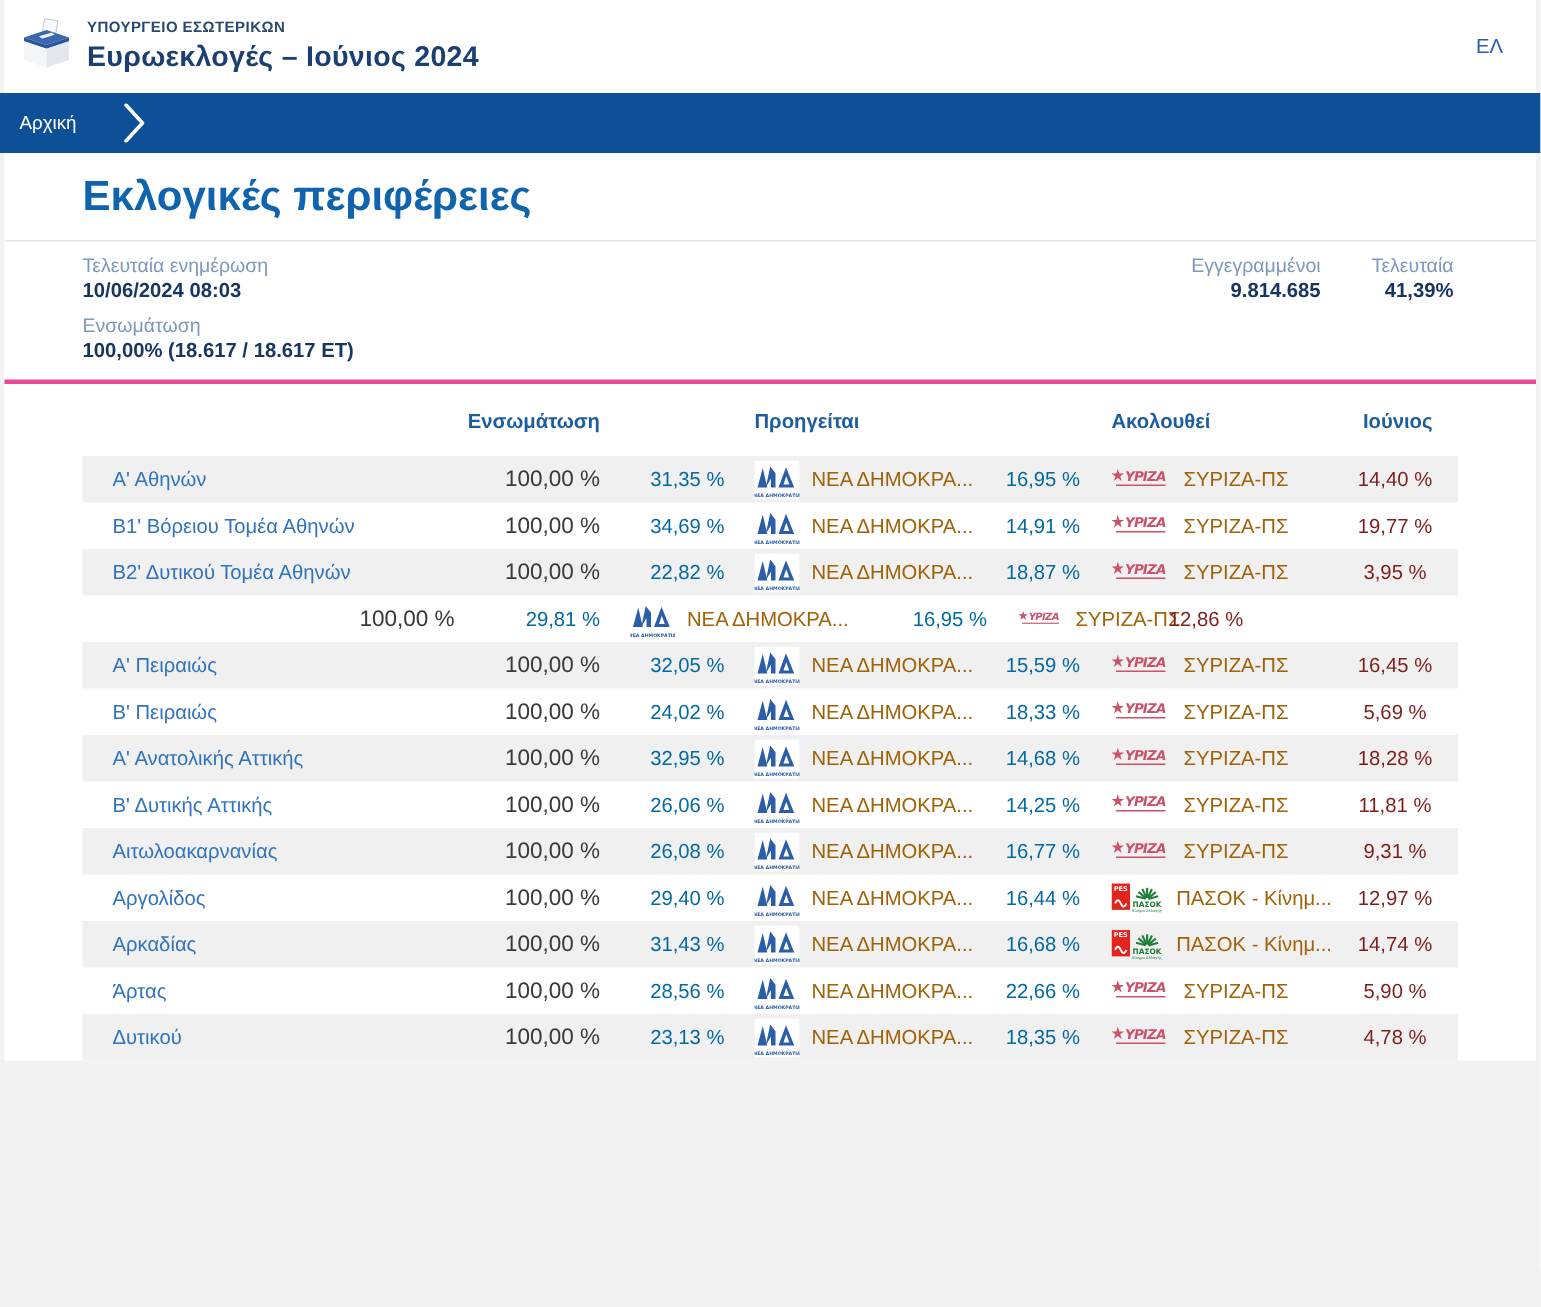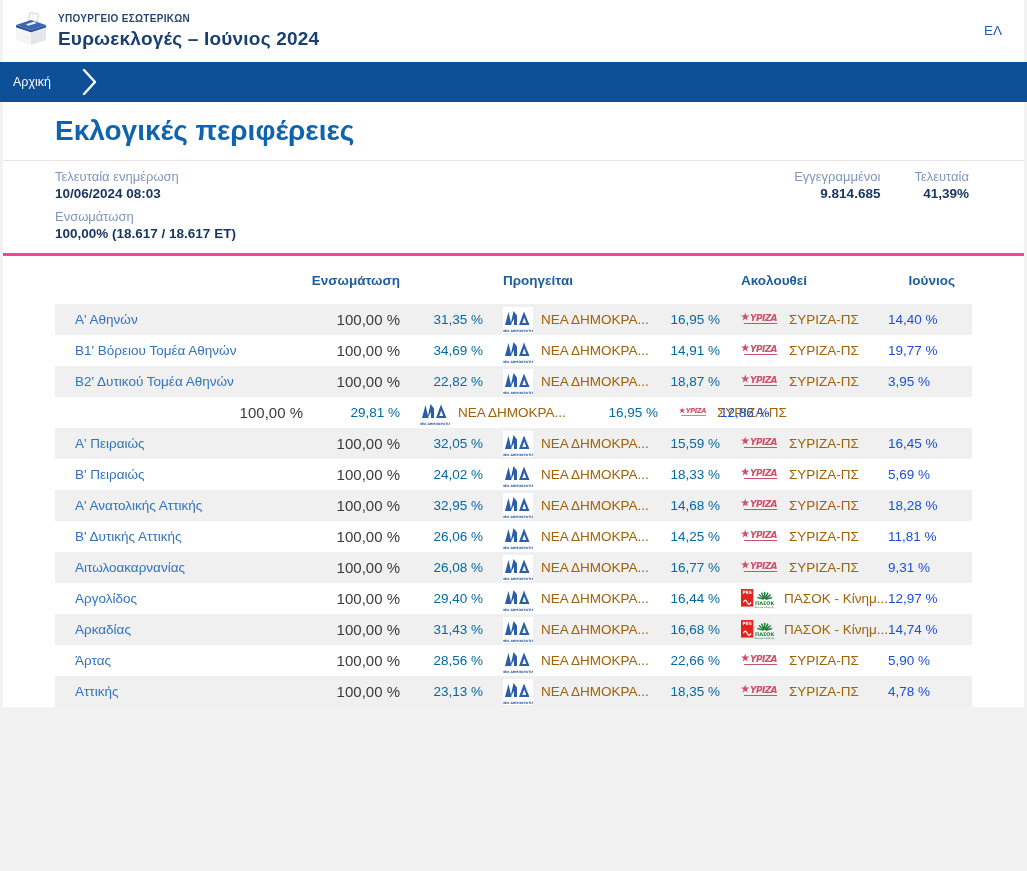--- a/index.html
+++ b/index.html
@@ -56,21 +56,21 @@
 
   .tbody .trow { height:31px; font-size:13.5px; cursor:pointer; }
   .tbody .trow:nth-child(odd) { background:#f0f0f0; }
   .c-district { padding-left:20px; }
   .c-district a { color:#3273bd; text-decoration:none; }
   .c-integ { text-align:right; font-size:15px; color:#3a3a3a; }
   .c-pct { text-align:right; color:#0369a1; }
   .c-party { padding-left:20px; display:flex; align-items:center; gap:8px; }
   .c-party.follow { padding-left:21px; }
   .pname { color:#a16207; white-space:nowrap; }
-  .c-diff { text-align:left; color:#1d4ed8; }
+  .c-diff { text-align:center; color:#7f1d1d; }
   .logo { display:inline-flex; align-items:flex-start; justify-content:center; min-width:30px; }
 </style>
 </head>
 <body>
 
 <header class="topbar white">
   <span class="brand-logo">
     <svg width="38" height="38" viewBox="0 0 36 38">
       <rect x="16" y="1" width="9" height="9" rx="1" fill="#f8f9fb" stroke="#c9cfd8" stroke-width="0.8" transform="rotate(10 20 5)"></rect>
       <polygon points="3,13 18,8 33,13 18,18" fill="#3a67ae"></polygon>
@@ -543,21 +543,21 @@
               <rect x="3" y="12" width="33" height="1" fill="#c9536b"></rect>
             </svg>
           </span>
       <span class="pname">ΣΥΡΙΖΑ-ΠΣ</span>
     </div>
     <div class="c-diff">5,90 %</div>
   </div>
 
   <div class="trow">
     <div class="c-district">
-      <a href="#">Αττικής</a>
+      <a href="#">Δυτικού</a>
     </div>
     <div class="c-integ">100,00 %</div>
     <div class="c-pct">23,13 %</div>
     <div class="c-party lead">
       <span class="logo">
             <svg width="30" height="26" viewBox="0 0 30 26">
               <rect width="30" height="26" fill="#ffffff"></rect>
               <polygon points="2,18 5.5,5 8.5,18" fill="#2b5ea7"></polygon>
               <polygon points="7.5,18 10.5,4 14,8.5 14,18 11,18 11,12" fill="#2b5ea7"></polygon>
               <polygon points="16,18 21,4.5 26.5,18" fill="#2b5ea7"></polygon>

